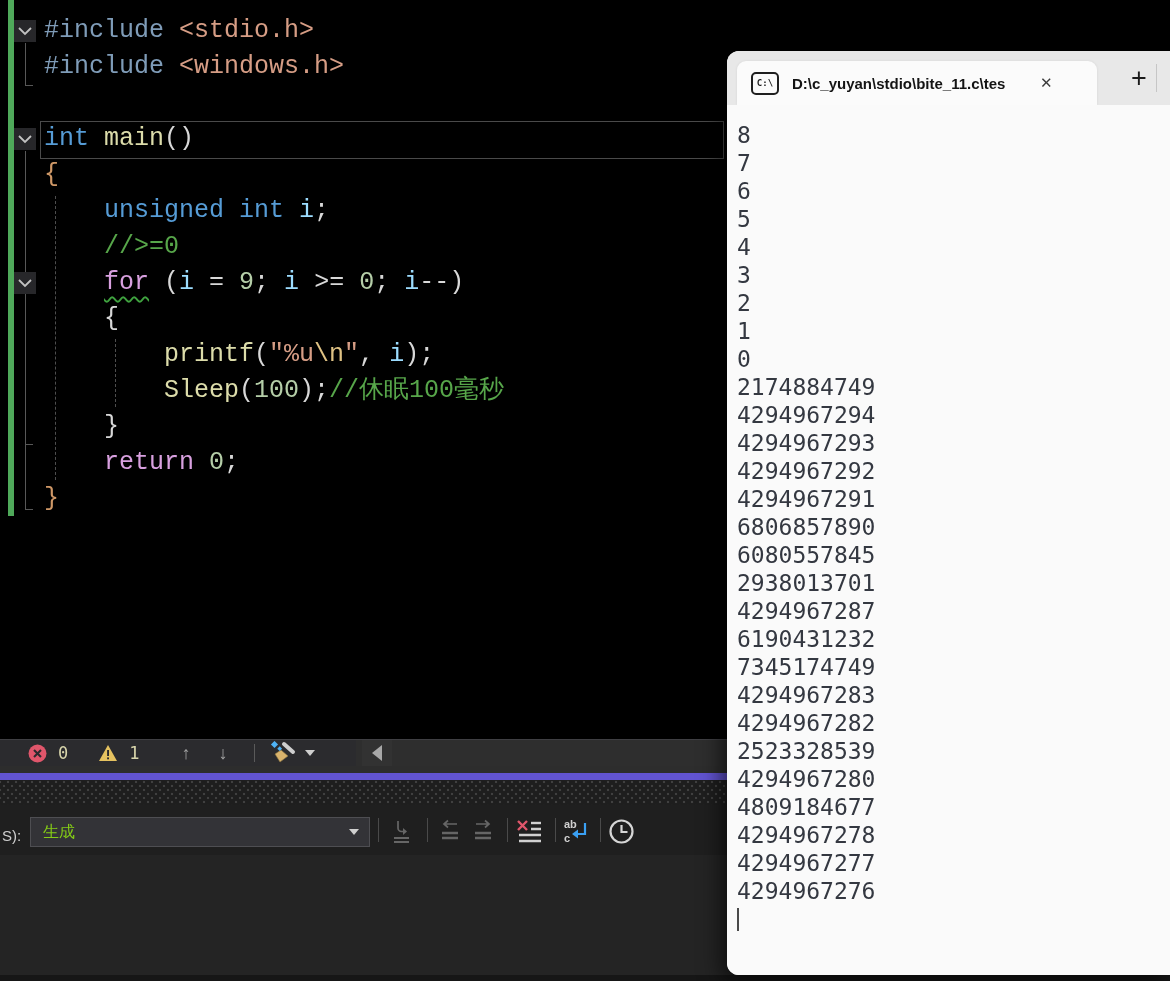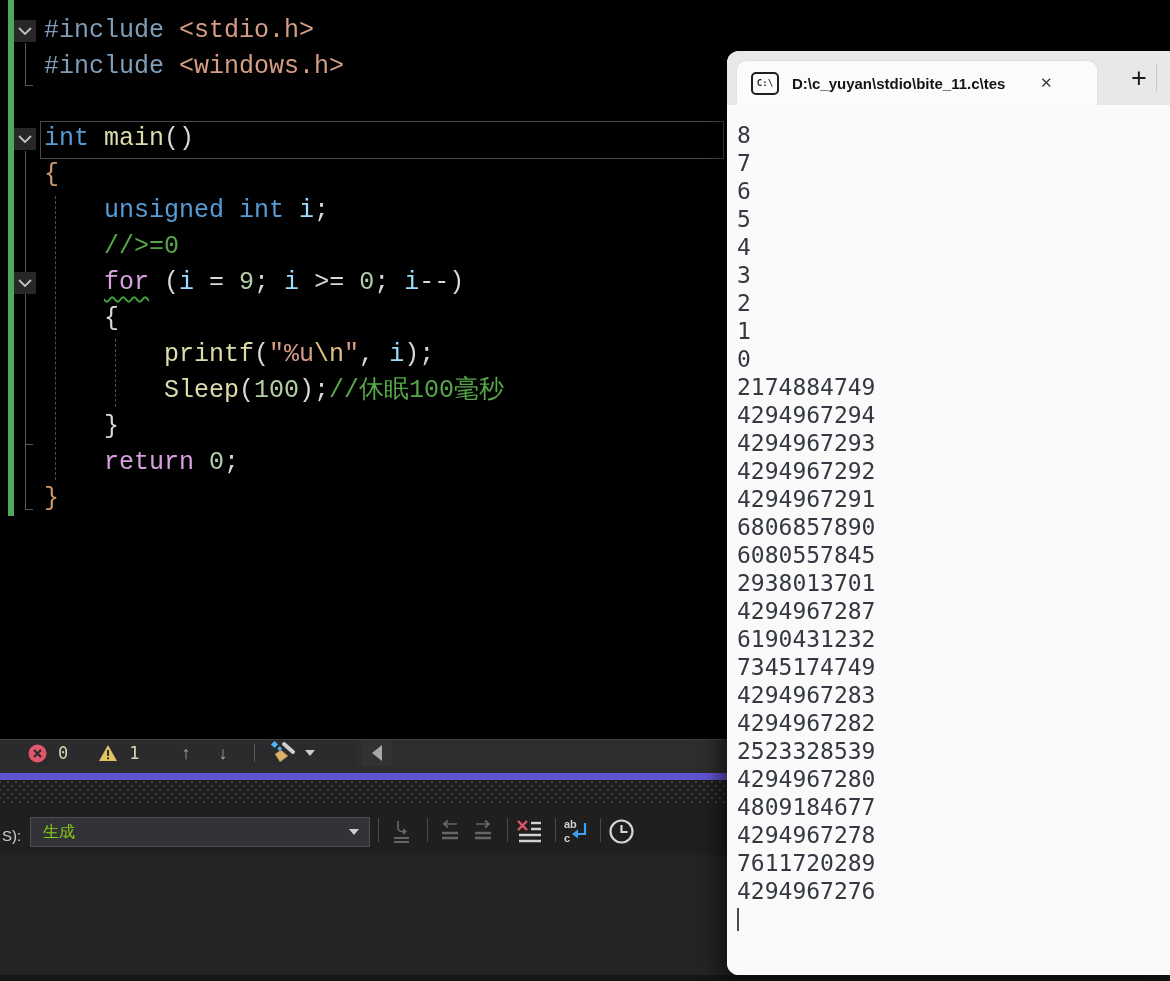--- a/index.html
+++ b/index.html
@@ -249,20 +249,20 @@
           <div class="console-line">2938013701</div>
           <div class="console-line">4294967287</div>
           <div class="console-line">6190431232</div>
           <div class="console-line">7345174749</div>
           <div class="console-line">4294967283</div>
           <div class="console-line">4294967282</div>
           <div class="console-line">2523328539</div>
           <div class="console-line">4294967280</div>
           <div class="console-line">4809184677</div>
           <div class="console-line">4294967278</div>
-          <div class="console-line">7611720289</div>
+          <div class="console-line">4294967277</div>
           <div class="console-line">4294967276</div>
         </div>
       <div class="term-cursor"></div>
     </div>
   </div>
 
 </div>
 
 </body></html>

